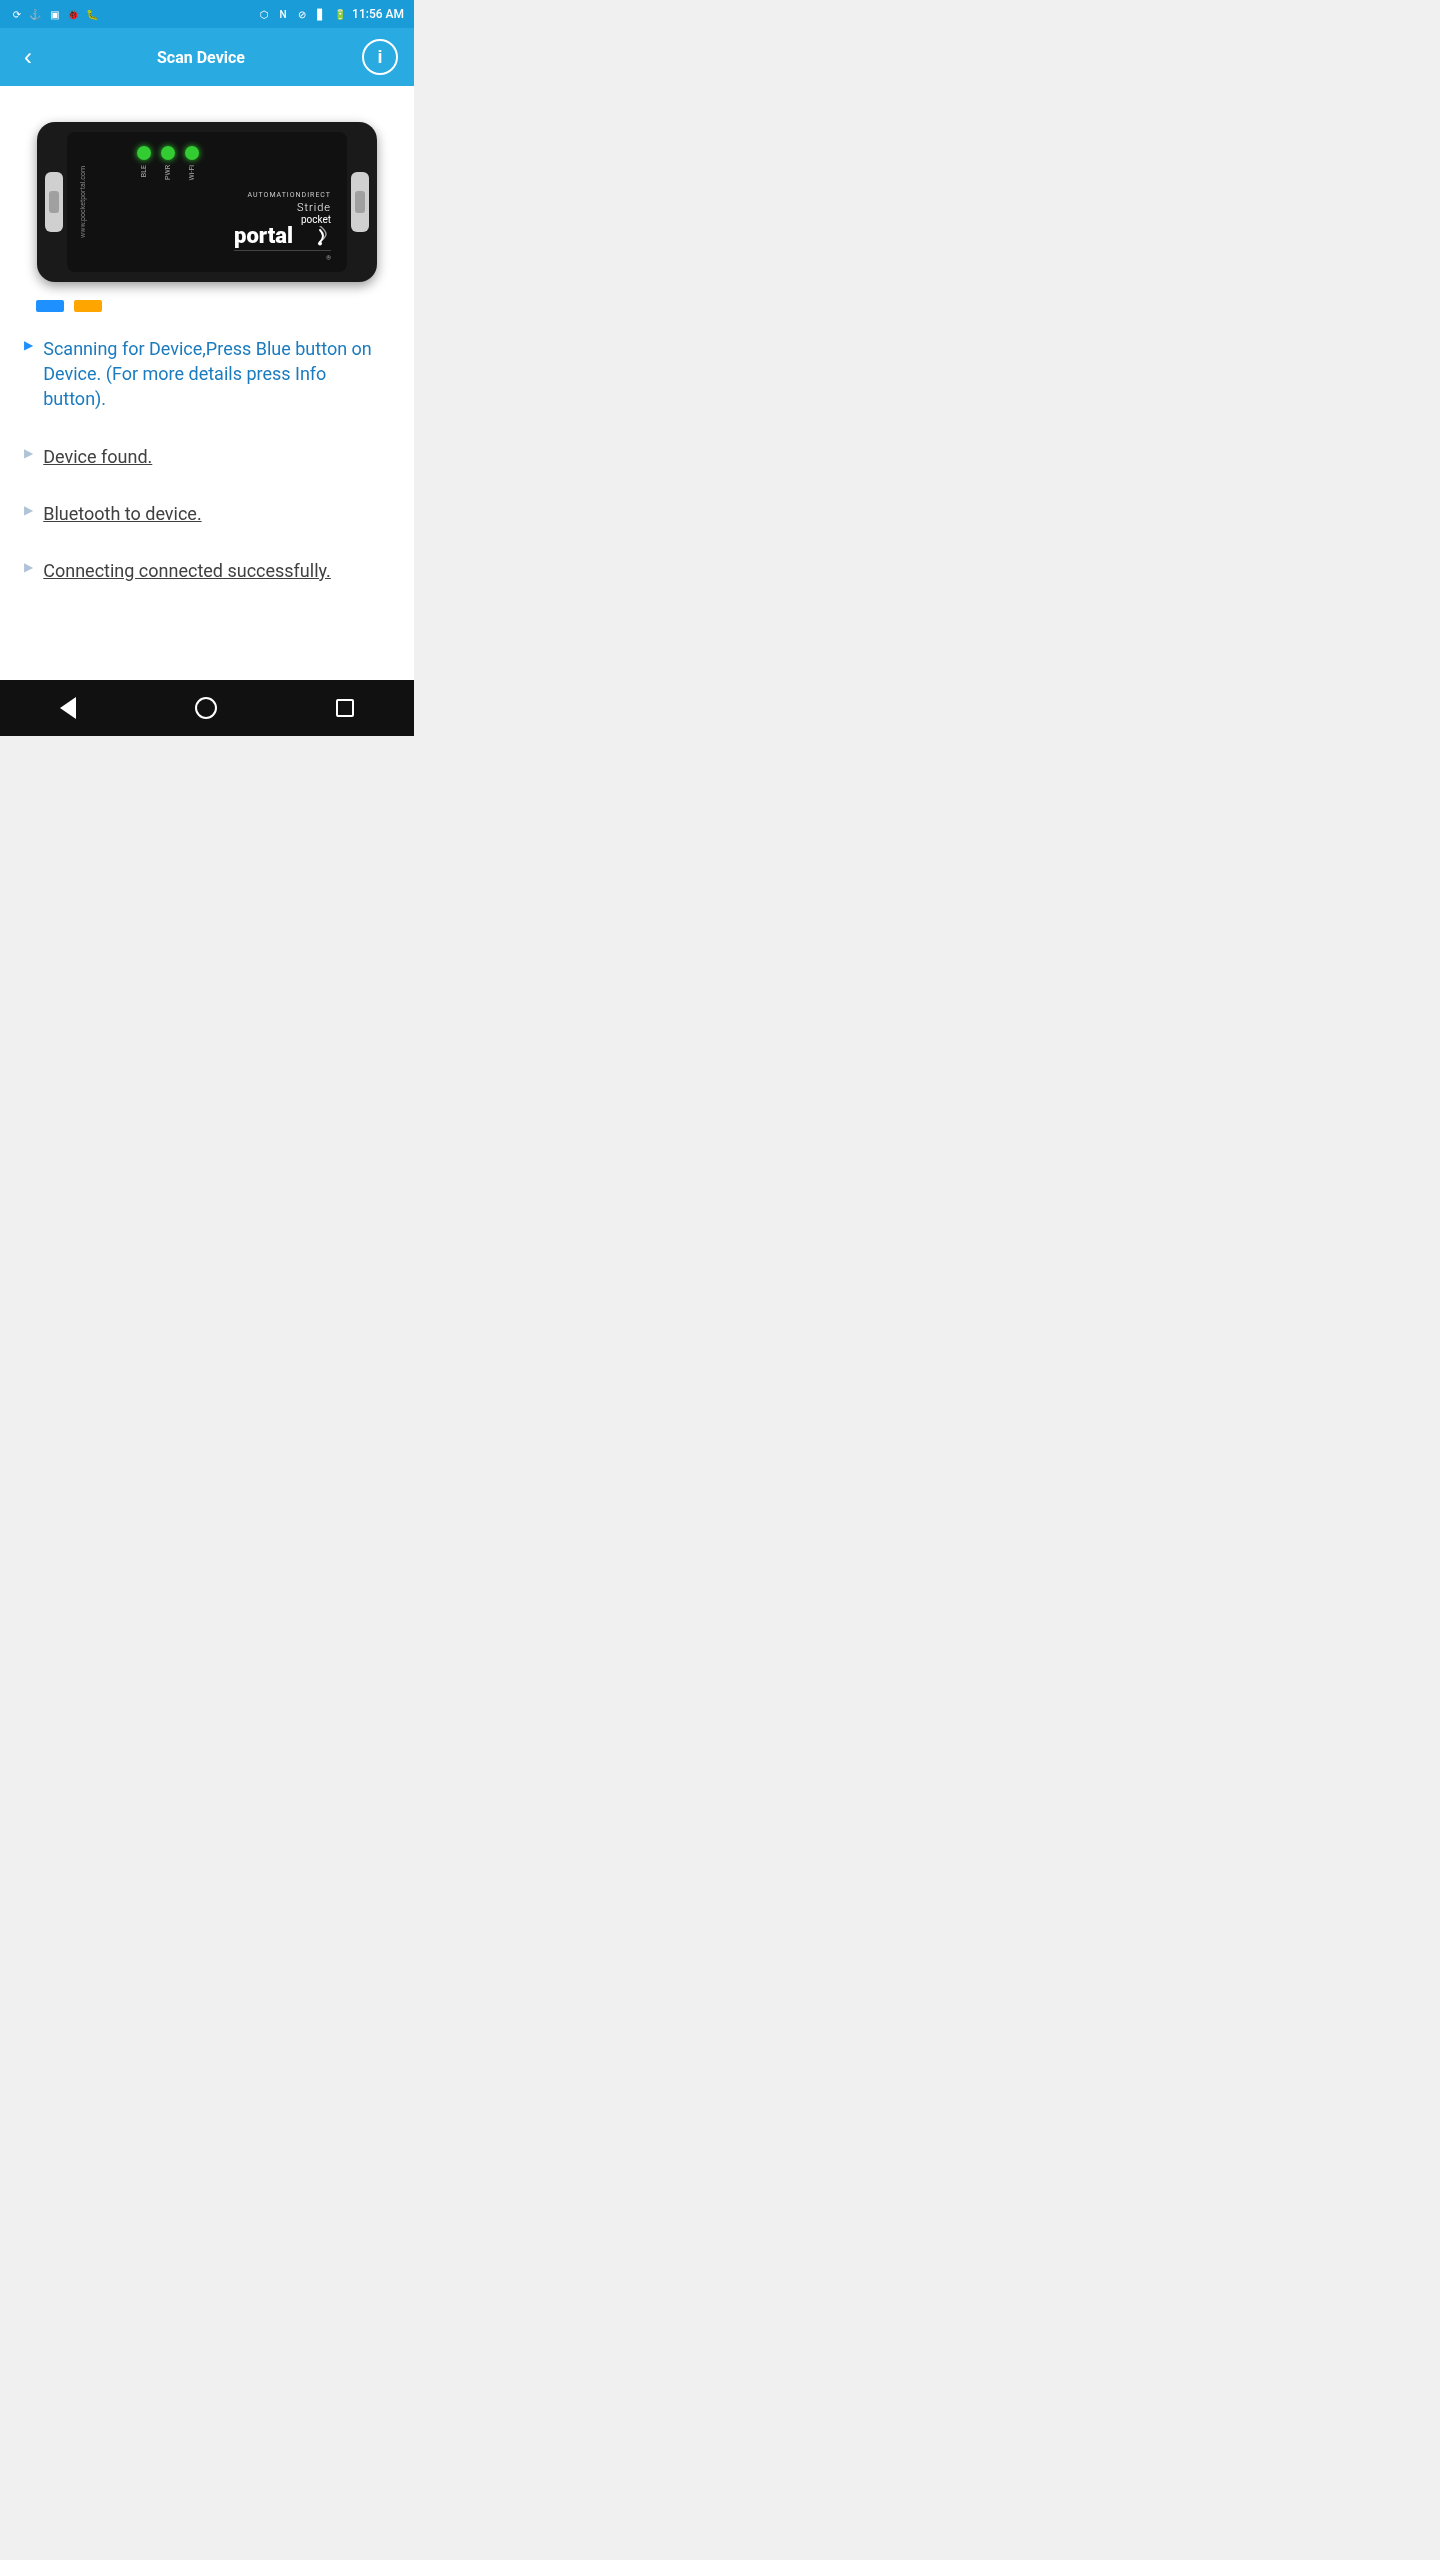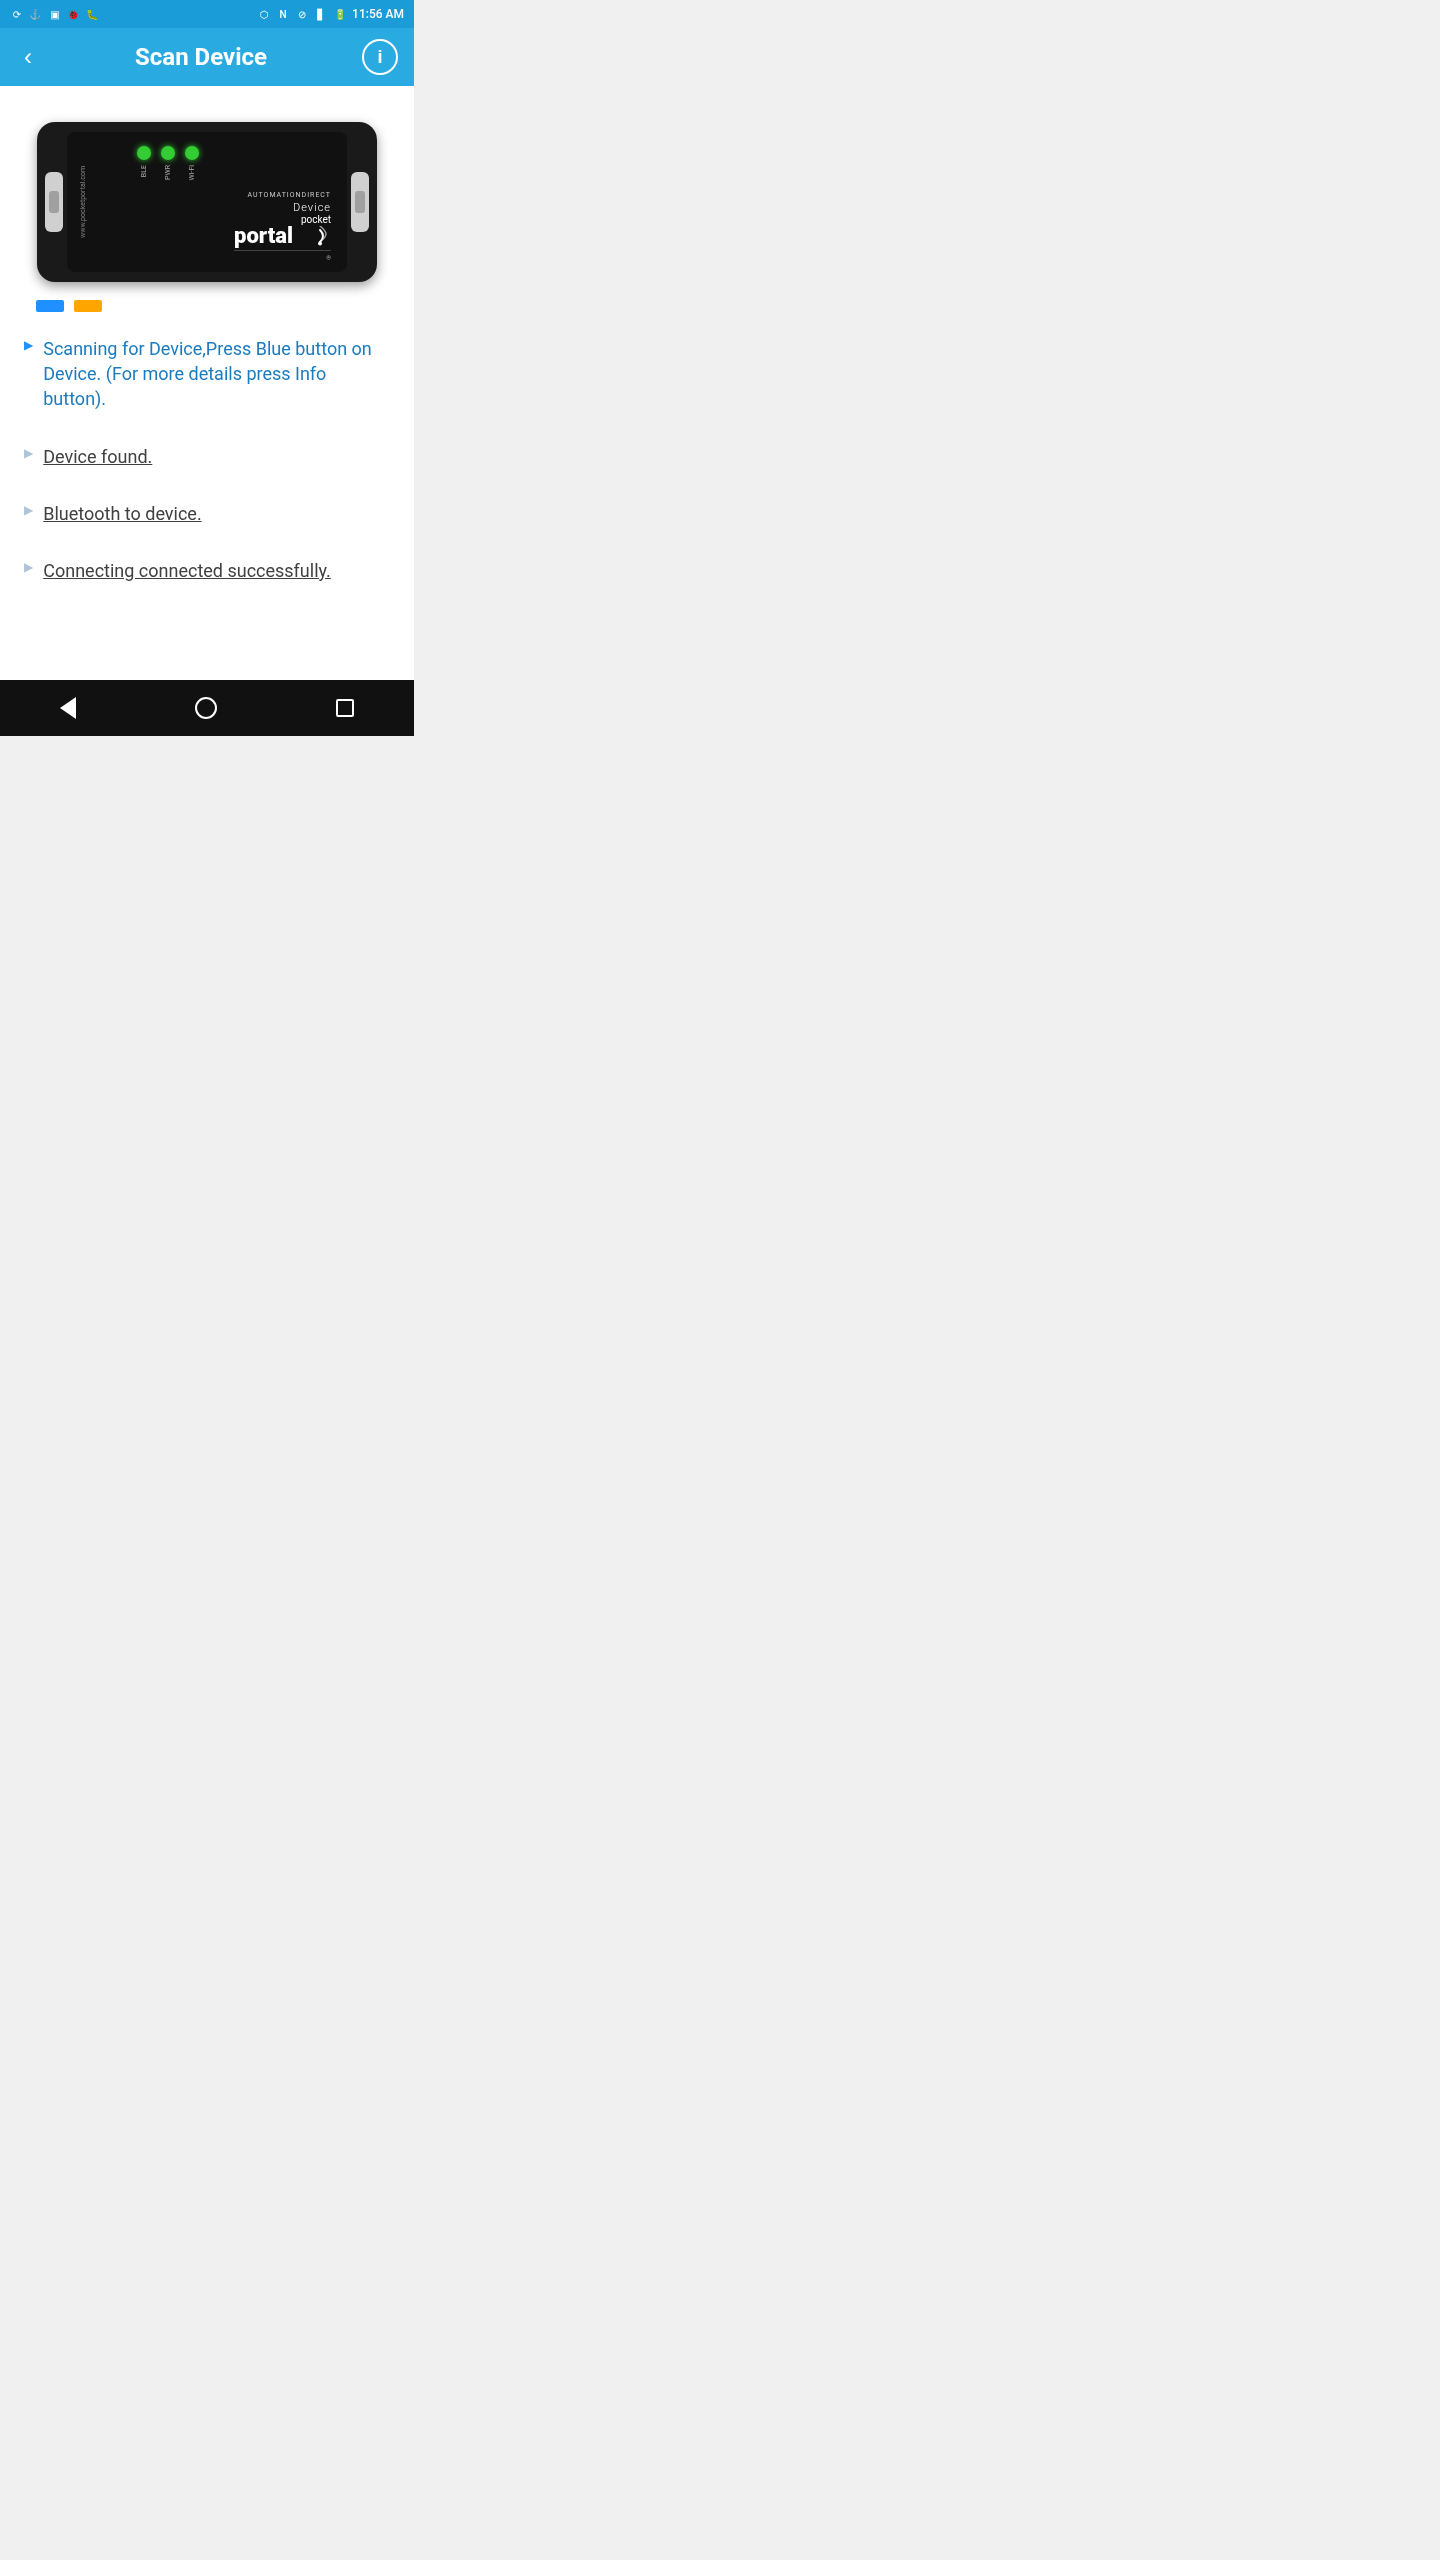--- a/index.html
+++ b/index.html
@@ -52,21 +52,21 @@
       background: #29abe2;
       height: 58px;
       display: flex;
       align-items: center;
       justify-content: space-between;
       padding: 0 16px;
       flex-shrink: 0;
     }
     .app-bar-title {
       color: white;
-      font-size: 24px;
+      font-size: 16px;
       font-weight: bold;
       text-align: right;
     }
     .back-btn {
       color: white;
       background: none;
       border: none;
       cursor: pointer;
       font-size: 24px;
       padding: 4px 8px;
@@ -393,21 +393,21 @@
             <span class="led-label">PWR</span>
           </div>
           <div class="led-container">
             <div class="led"></div>
             <span class="led-label">Wi-Fi</span>
           </div>
         </div>
 
         <div class="brand-area">
           <span class="brand-automation">AUTOMATIONDIRECT</span>
-          <span class="brand-stride">Device</span>
+          <span class="brand-stride">Stride</span>
           <div style="display:flex; align-items:baseline; gap:2px;">
             <span class="brand-pocket">pocket</span>
           </div>
           <div style="display:flex; align-items:center; gap:16px;">
             <span class="brand-portal">portal</span>
 
             <svg width="22" height="20" viewBox="0 0 22 20">
               <path d="M11 16 Q14 13 14 10 Q14 7 11 4" stroke="white" stroke-width="2" fill="none" stroke-linecap="round"></path>
               <path d="M11 16 Q17 11 17 8 Q17 5 11 0" stroke="white" stroke-width="1.5" fill="none" stroke-linecap="round" opacity="0.6"></path>
               <circle cx="11" cy="17.5" r="2" fill="white"></circle>

